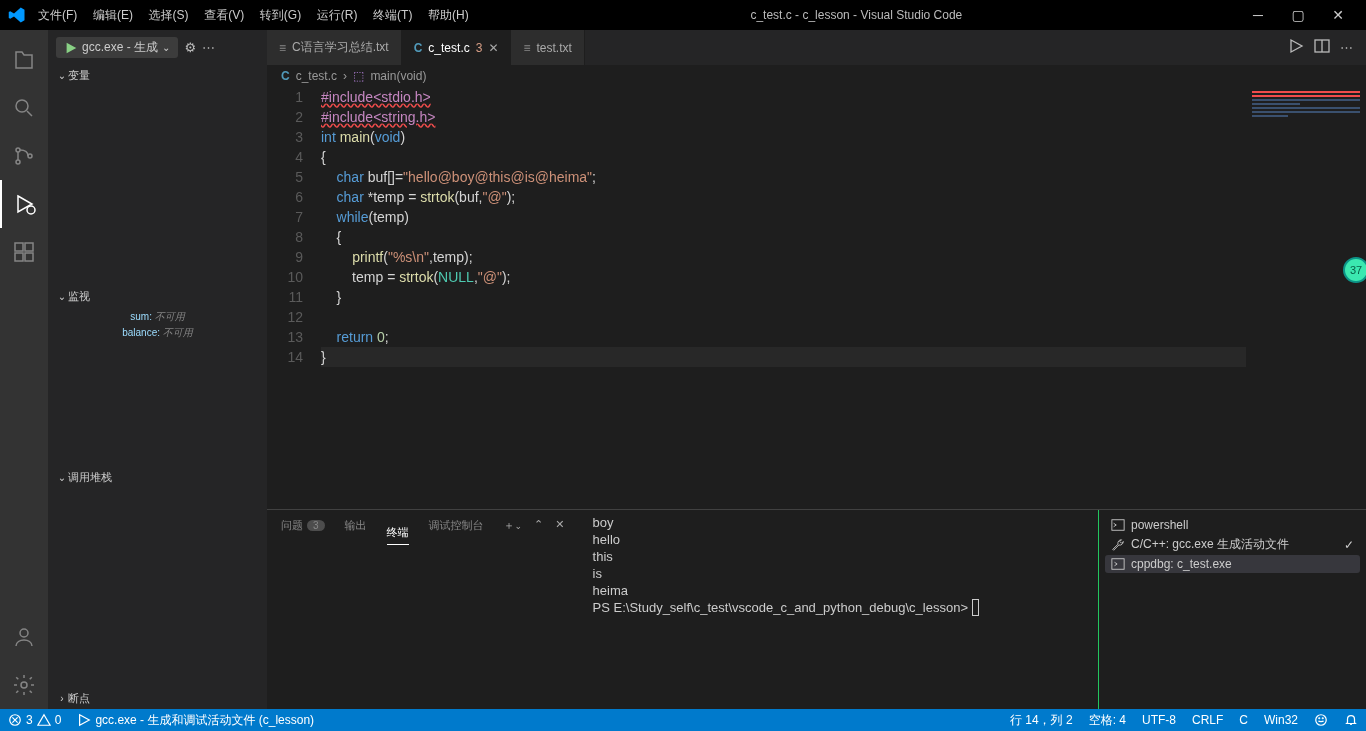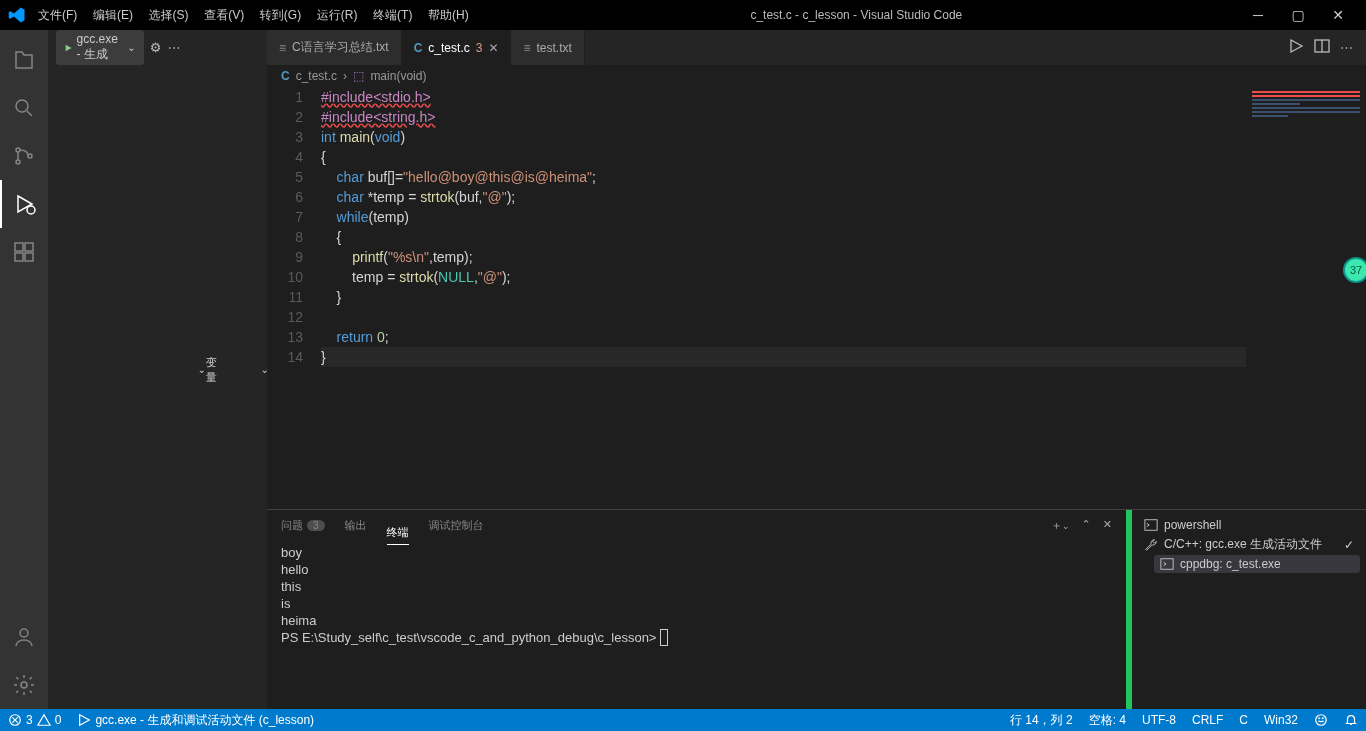--- a/index.html
+++ b/index.html
@@ -9,21 +9,21 @@
 .titlebar .menu span { padding:2px 6px; cursor:default; font-size:12px; }
 .titlebar .title { flex:1; text-align:center; color:#bbb; font-size:12px; }
 .titlebar .controls { display:flex; }
 .titlebar .controls div { width:40px; height:30px; display:flex; align-items:center; justify-content:center; font-size:14px; }
 .main { display:flex; height:679px; }
 .activitybar { width:48px; background:#333333; display:flex; flex-direction:column; align-items:center; padding-top:6px; }
 .activitybar .icon { width:48px; height:48px; display:flex; align-items:center; justify-content:center; color:#858585; cursor:pointer; }
 .activitybar .icon.active { color:#fff; border-left:2px solid #fff; }
 .activitybar .spacer { flex:1; }
 .activitybar svg { width:24px; height:24px; }
-.sidebar { width:219px; background:#252526; display:flex; flex-direction:row; }
+.sidebar { width:219px; background:#252526; display:flex; flex-direction:column;text-align:center; }
 .runcfg { height:35px; display:flex; align-items:center; padding:0 8px; gap:6px; }
 .runbtn { display:flex; align-items:center; gap:4px; background:#3c3c3c; padding:2px 8px; border-radius:3px; font-size:12px; cursor:pointer; color:#ccc;}
 .runbtn svg{width:14px;height:14px;}
 .section-hdr { display:flex; align-items:center; padding:3px 8px; font-size:11px; color:#ccc; cursor:pointer; }
 .section-hdr .chev { width:12px; font-size:10px;}
 .section-body { padding:2px 12px; font-size:10px; color:#ccc; }
 .watch-row { padding:1px 0; }
 .watch-key { color:#9cdcfe; }
 .watch-val { color:#858585; font-style:italic; }
 .section-grow { flex:1; }
@@ -46,32 +46,32 @@
 .tok-pp { color:#c586c0; }
 .tok-wavy { text-decoration: underline wavy #f14c4c; }
 .tok-str { color:#ce9178; }
 .tok-kw { color:#569cd6; }
 .tok-fn { color:#dcdcaa; }
 .tok-num { color:#b5cea8; }
 .tok-macro { color:#4ec9b0;}
 .minimap { position:absolute; right:0; top:0; width:120px; height:100%; background:#1e1e1e; }
 .mm-block{position:absolute; left:6px; right:6px; height:2px; background:#3a506e;}
 .panel { height:200px; border-top:1px solid #414141; display:flex; }
-.panel-main { flex:1; display:flex; flex-direction:column;}
+.panel-main { flex:1; display:flex; flex-direction:row;}
 .panel-tabs { height:30px; display:flex; align-items:center; padding:0 14px; gap:20px; font-size:11px; color:#888; }
 .panel-tabs span { cursor:pointer; padding:4px 0;}
 .panel-tabs span.active { color:#fff; border-bottom:1px solid #fff;margin-top:16px;}
 .panel-tabs .badge { background:#4d4d4d; border-radius:8px; padding:0 6px; font-size:10px; margin-left:4px;}
 .panel-tabs .right { margin-left:auto; display:flex; gap:12px; color:#aaa;}
 .terminal { flex:1; padding:4px 14px; font-family:Consolas,monospace; font-size:13px; line-height:17px; overflow:hidden;}
 .term-args { color:#4fc1ff;}
 .term-out { color:#ccc;}
-.term-list { width:240px; border-left:6px solid #22c55e; padding:6px 6px;}
+.term-list { width:268px; border-left:1px solid #22c55e; padding:6px 6px;}
 .term-item { display:flex; align-items:center; gap:6px; padding:2px 6px; font-size:12px; border-radius:3px;}
-.term-item.sel { background:#37373d;margin-left:16px;}
+.term-item.sel { background:#37373d;}
 .term-item svg{width:14px;height:14px;}
 .statusbar { height:22px; background:#007acc; display:flex; align-items:center; color:#fff; font-size:12px; }
 .statusbar .item { padding:0 8px; display:flex; align-items:center; gap:4px; cursor:pointer;}
 .statusbar .grow { flex:1;}
 .statusbar svg{width:14px;height:14px;}
 .badge-circ { position:absolute; right:-3px; top:170px; width:26px; height:26px; border-radius:50%; background:#3be8b0; color:#065f46; font-size:11px; display:flex; align-items:center; justify-content:center; border:2px solid #0d9488;}
 .file-icon-c { color:#519aba; font-weight:bold;}
 .file-icon-txt { color:#888;}
 .cube-icon{color:#b180d7;}
 .dots{letter-spacing:1px;}

